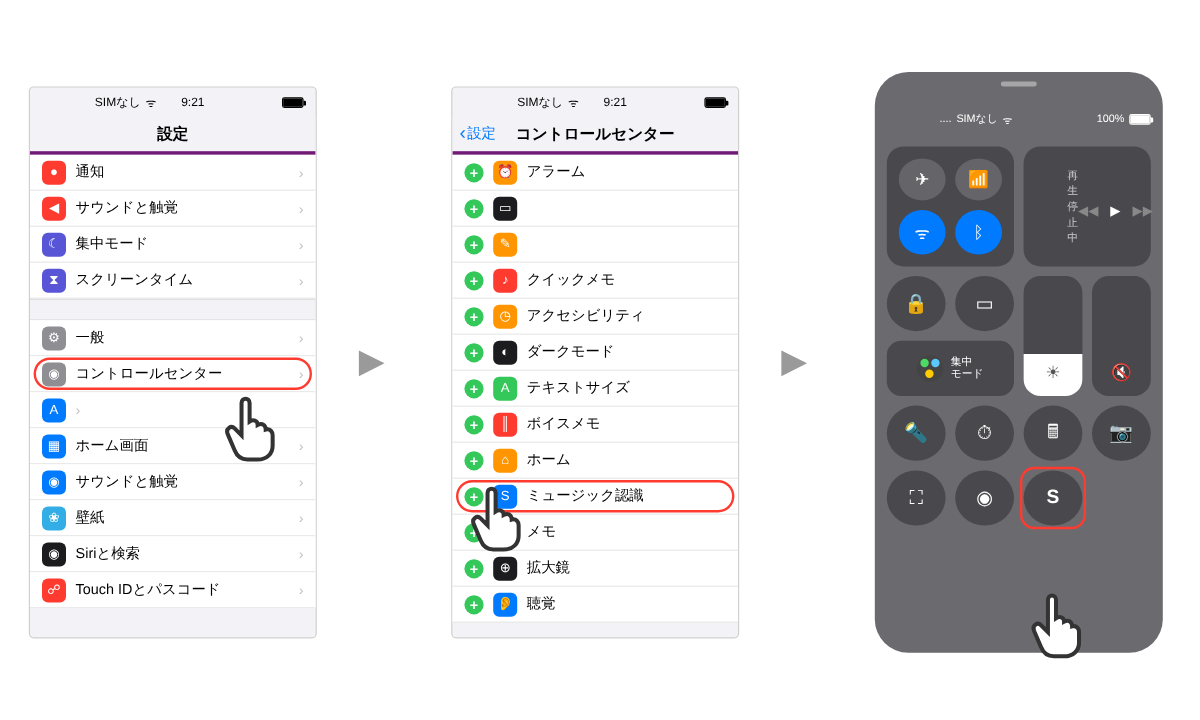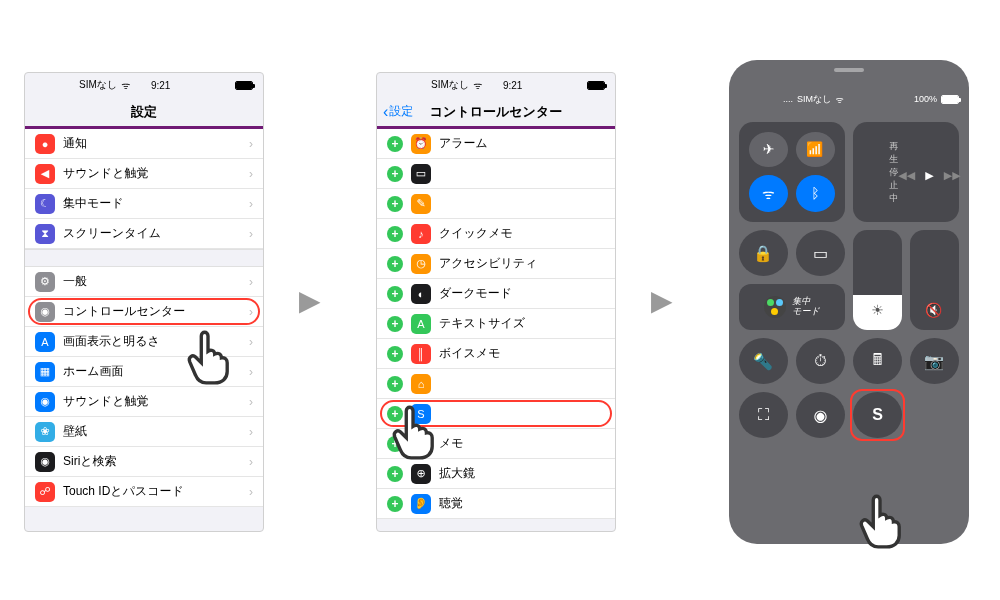--- a/index.html
+++ b/index.html
@@ -53,21 +53,21 @@
 
 .conn-grid { display:grid; grid-template-columns: 1fr 1fr; gap:8px; padding:10px; width:100%; height:100%;}
 .conn-btn { border-radius:50%; display:flex; align-items:center; justify-content:center; font-size:14px;}
 .conn-off { background: rgba(120,120,125,0.6);}
 .conn-blue { background:#007aff;}
 
 .media-text { font-size:9px; color:#ccc; text-align:center; }
 .media-controls { display:flex; gap:10px; color:#888; font-size:11px; margin-top:6px;}
 .media-box { display:flex; align-items:center; justify-content:center; height:100%; width:100%;padding-left:38px;}
 
-.focus-tile { display:flex; align-items:center; padding:0 8px; gap:6px; font-size:10px;font-style:italic;}
+.focus-tile { display:flex; align-items:center; padding:0 8px; gap:6px; font-size:10px;}
 .focus-icon { width:22px; height:22px; border-radius:50%; background:#444; display:flex; align-items:center; justify-content:center; position:relative; flex-shrink:0;}
 .focus-dot { width:7px; height:7px; border-radius:50%; position:absolute;}
 
 .slider-tile { background: rgba(60,60,65,0.75); display:flex; flex-direction:column; align-items:center; justify-content:flex-end; padding-bottom:12px; color:#888; font-size:14px;}
 .slider-tile.bright::before { content:""; position:absolute; bottom:0; left:0; right:0; height:35%; background:#fff; border-radius:0 0 14px 14px;}
 .slider-tile { position:relative;}
 .slider-tile .sicon{ position:relative; z-index:1; color:#555;}
 
 .round-btn { background: rgba(60,60,65,0.75); border-radius:50%; height:46px; display:flex; align-items:center; justify-content:center; color:#fff; font-size:16px;}
 
@@ -146,21 +146,20 @@
           <span class="icon-glyph">◉</span>
         </div>
         <span class="label">コントロールセンター</span>
         <span class="chev">›</span>
         <div class="highlight" style="inset: 1px 3px;"></div>
       </div>
       <div class="row">
         <div class="icon ic-blue">
           <span class="icon-glyph">A</span>
         </div>
-        <span class="label">画面表示と明るさ</span>
         <span class="chev">›</span>
       </div>
       <div class="row">
         <div class="icon ic-blue">
           <span class="icon-glyph">▦</span>
         </div>
         <span class="label">ホーム画面</span>
         <span class="chev">›</span>
       </div>
       <div class="row">
@@ -269,26 +268,28 @@
         <div class="icon ic-red">
           <span class="icon-glyph">║</span>
         </div>
         <span class="label">ボイスメモ</span>
       </div>
       <div class="row">
         <div class="add-btn">+</div>
         <div class="icon ic-orange">
           <span class="icon-glyph">⌂</span>
         </div>
+        <span class="label">ホーム</span>
       </div>
       <div class="row" style="position: relative;">
         <div class="add-btn">+</div>
         <div class="icon ic-blue">
           <span class="icon-glyph">S</span>
         </div>
+        <span class="label">ミュージック認識</span>
         <div class="highlight" style="inset: 1px 3px;"></div>
       </div>
       <div class="row">
         <div class="add-btn">+</div>
         <div class="icon ic-orange">
           <span class="icon-glyph">✎</span>
         </div>
         <span class="label">メモ</span>
       </div>
       <div class="row">

